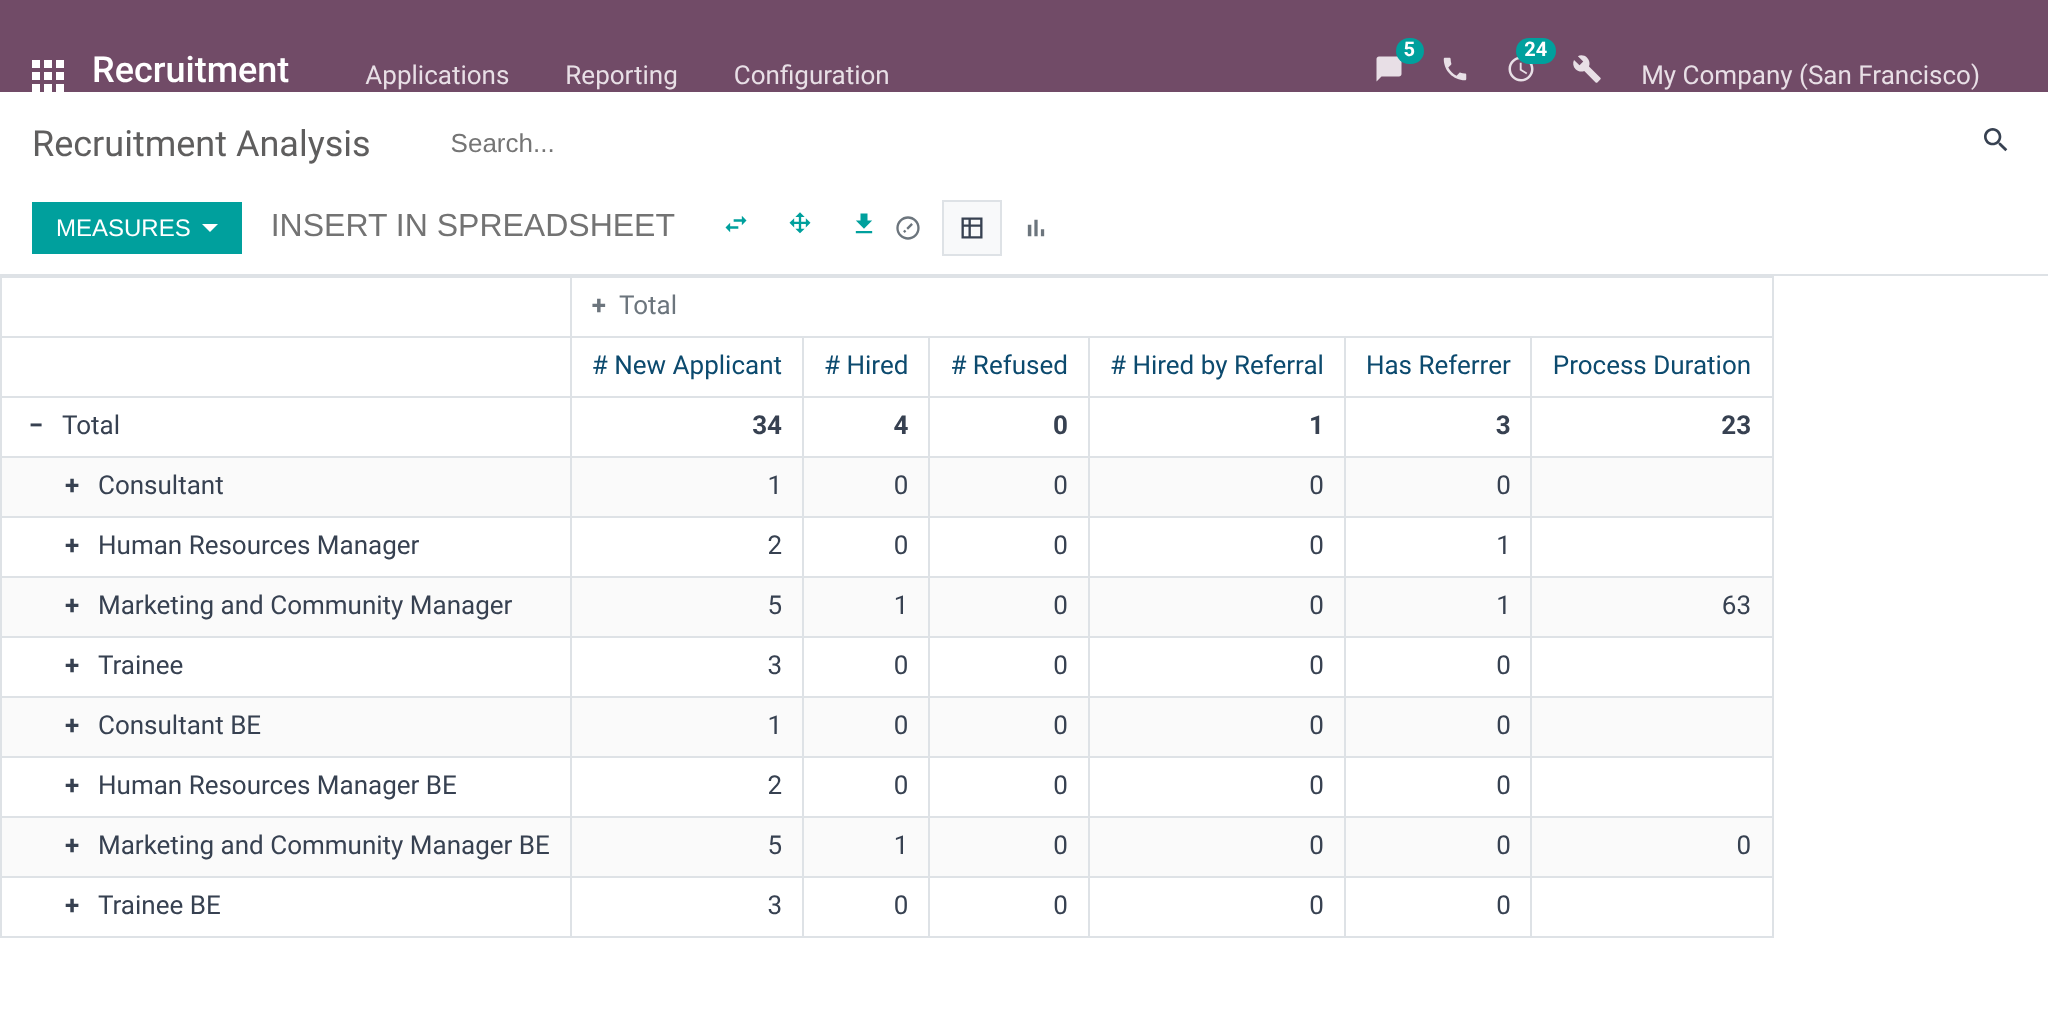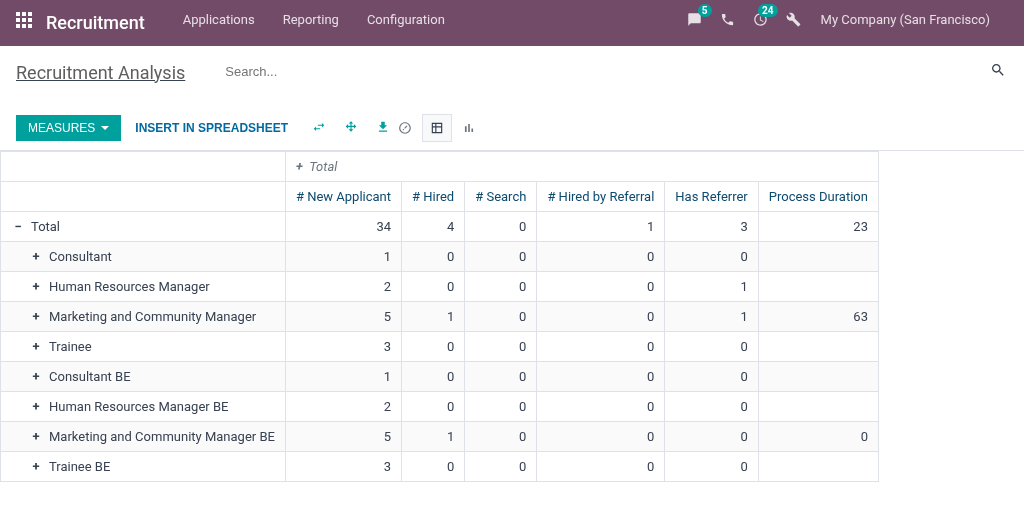--- a/index.html
+++ b/index.html
@@ -1,72 +1,72 @@
 <!DOCTYPE html>
 <html><head>
 <meta charset="utf-8">
 <style>
   * { box-sizing: border-box; margin: 0; padding: 0; }
   body { font-family: -apple-system, BlinkMacSystemFont, "Segoe UI", Roboto, sans-serif; font-size: 13px; color: #374151; background: #fff; width: 1024px; }
   
-  .navbar { background: #714b67; color: #fff; display: flex; align-items: flex-start; height: 46px; padding: 12px 16px; }
+  .navbar { background: #714b67; color: #fff; display: flex; align-items: flex-end; height: 46px; padding: 0 16px; }
   .apps-icon { display: grid; grid-template-columns: repeat(3, 4px); grid-template-rows: repeat(3, 4px); gap: 2px; margin-right: 14px; cursor: pointer; }
   .apps-icon span { background: #fff; width: 4px; height: 4px; }
   .brand { font-size: 18px; font-weight: 500; margin-right: 24px; }
   .nav-link { color: #e8dfe6; padding: 0 14px; cursor: pointer; font-size: 13px; }
   .nav-spacer { flex: 1; }
   .nav-icon-group { display: flex; align-items: center; gap: 18px; margin-right: 20px; }
   .nav-icon { position: relative; cursor: pointer; color: #e8dfe6; }
   .nav-icon svg { width: 15px; height: 15px; fill: currentColor; }
   .badge { position: absolute; top: -8px; right: -10px; background: #00a09d; color: #fff; font-size: 10px; font-weight: bold; padding: 1px 4px; border-radius: 8px; min-width: 14px; text-align: center; }
   .company { color: #e8dfe6; margin-right: 18px; cursor: pointer; font-size: 13px; }
   .user { display: flex; align-items: center; gap: 8px; cursor: pointer; font-size: 13px; }
   .avatar { width: 24px; height: 24px; border-radius: 50%; background: linear-gradient(135deg, #d4a574, #8b6f47); }
   
   .control-panel { padding: 12px 16px 8px; border-bottom: 1px solid #dee2e6; }
-  .cp-top { display: flex; align-items: center; margin-bottom: 28px; text-decoration: underline; }
+  .cp-top { display: flex; align-items: center; margin-bottom: 13px; }
   .breadcrumb { font-size: 18px; color: #5f5e5e; }
   .search-area { flex: 1; margin-left: 40px; position: relative; }
   .search-input { width: 100%; border: none; border-bottom: 1px solid #ced4da00; padding: 6px 0; font-size: 13px; outline: none; }
   .search-icon { position: absolute; right: 2px; top: 4px; }
   .search-icon svg { width: 16px; height: 16px; fill: #374151; }
   
   .cp-bottom { display: flex; align-items: center; }
   .btn-primary { background: #00a09d; color: #fff; border: none; padding: 6px 12px; font-size: 12px; font-weight: 500; cursor: pointer; display: flex; align-items: center; gap: 6px; }
   .caret-down { width: 0; height: 0; border-left: 4px solid transparent; border-right: 4px solid transparent; border-top: 4px solid #fff; }
-  .btn-link { background: none; border: none; color: #0369a1; font-size: 12px; font-weight: 700; padding: 6px 14px; cursor: pointer; }
+  .btn-link { background: none; border: none; color: #737373; font-size: 16px; font-weight: 400; padding: 6px 14px; cursor: pointer; }
   .toolbar-icons { display: flex; gap: 18px; margin-left: 10px; }
   .toolbar-icons span { color: #00a09d; cursor: pointer; }
   .toolbar-icons svg { width: 14px; height: 14px; fill: currentColor; }
   
   .search-options { display: flex; gap: 20px; margin-left: auto; margin-right: 170px; }
   .search-opt { display: flex; align-items: center; gap: 5px; cursor: pointer; color: #374151; font-size: 13px; }
   .search-opt svg { width: 12px; height: 12px; fill: currentColor; }
   
   .view-switcher { display: flex; gap: 2px; }
   .view-btn { width: 30px; height: 28px; display: flex; align-items: center; justify-content: center; border: 1px solid transparent; cursor: pointer; color: #6c757d; }
   .view-btn.active { border-color: #dee2e6; background: #f8f9fa; color: #374151; }
   .view-btn svg { width: 14px; height: 14px; fill: currentColor; }
   
   .pivot-wrap { padding: 0; overflow: auto; }
   .pivot-table { border-collapse: collapse; }
   .pivot-table th, .pivot-table td { border: 1px solid #dee2e6; padding: 7px 10px; font-size: 13px; white-space: nowrap; }
   .pivot-table th { background: #fff; font-weight: 400; color: #6c757d; }
-  .pivot-table .col-header-row th { text-align: left; font-style: italic; }
+  .pivot-table .col-header-row th { text-align: left; }
   .pivot-table .measure-row th { text-align: left; color: #0c4a6e; font-weight: 400; }
   .pivot-table td { text-align: right; color: #374151; }
   .row-header { text-align: left !important; color: #374151 !important; background: #fff; }
   .row-header .label { margin-left: 6px; }
   .expand-icon { display: inline-flex; width: 14px; justify-content: center; color: #374151; cursor: pointer; font-weight: bold; }
   .indent-1 { padding-left: 28px !important; }
   .corner-cell { border-left: 1px solid #dee2e6; border-top: 1px solid #dee2e6; }
   .axis-toggle { padding-left: 10px !important; }
   .axis-toggle-btn { cursor: pointer; font-weight: bold; }
   tbody tr:nth-child(even) td, tbody tr:nth-child(even) th { background: #fafafa; }
-  tbody tr:first-child td { font-weight: 400; text-align: right; }
+  tbody tr:first-child td { font-weight: 700; text-align: right; }
 </style>
 </head>
 <body>
 
 <div class="navbar">
   <div class="apps-icon">
       <span></span>
       <span></span>
       <span></span>
       <span></span>
@@ -159,21 +159,21 @@
   <table class="pivot-table">
     <thead>
       <tr class="col-header-row">
         <th class="corner-cell" style="width:280px;"></th>
         <th colspan="6" class="axis-toggle"><span class="axis-toggle-btn">+</span>&nbsp;&nbsp;<span>Total</span></th>
       </tr>
       <tr class="measure-row" id="measure-row">
         <th></th>
       <th># New Applicant</th>
           <th># Hired</th>
-          <th># Search</th>
+          <th># Refused</th>
           <th># Hired by Referral</th>
           <th>Has Referrer</th>
           <th>Process Duration</th>
         </tr>
     </thead>
     <tbody id="pivot-body">
         <tr>
           <th class="row-header"><span class="expand-icon">−</span><span class="label">Total</span></th>
           <td>34</td>
           <td>4</td>

